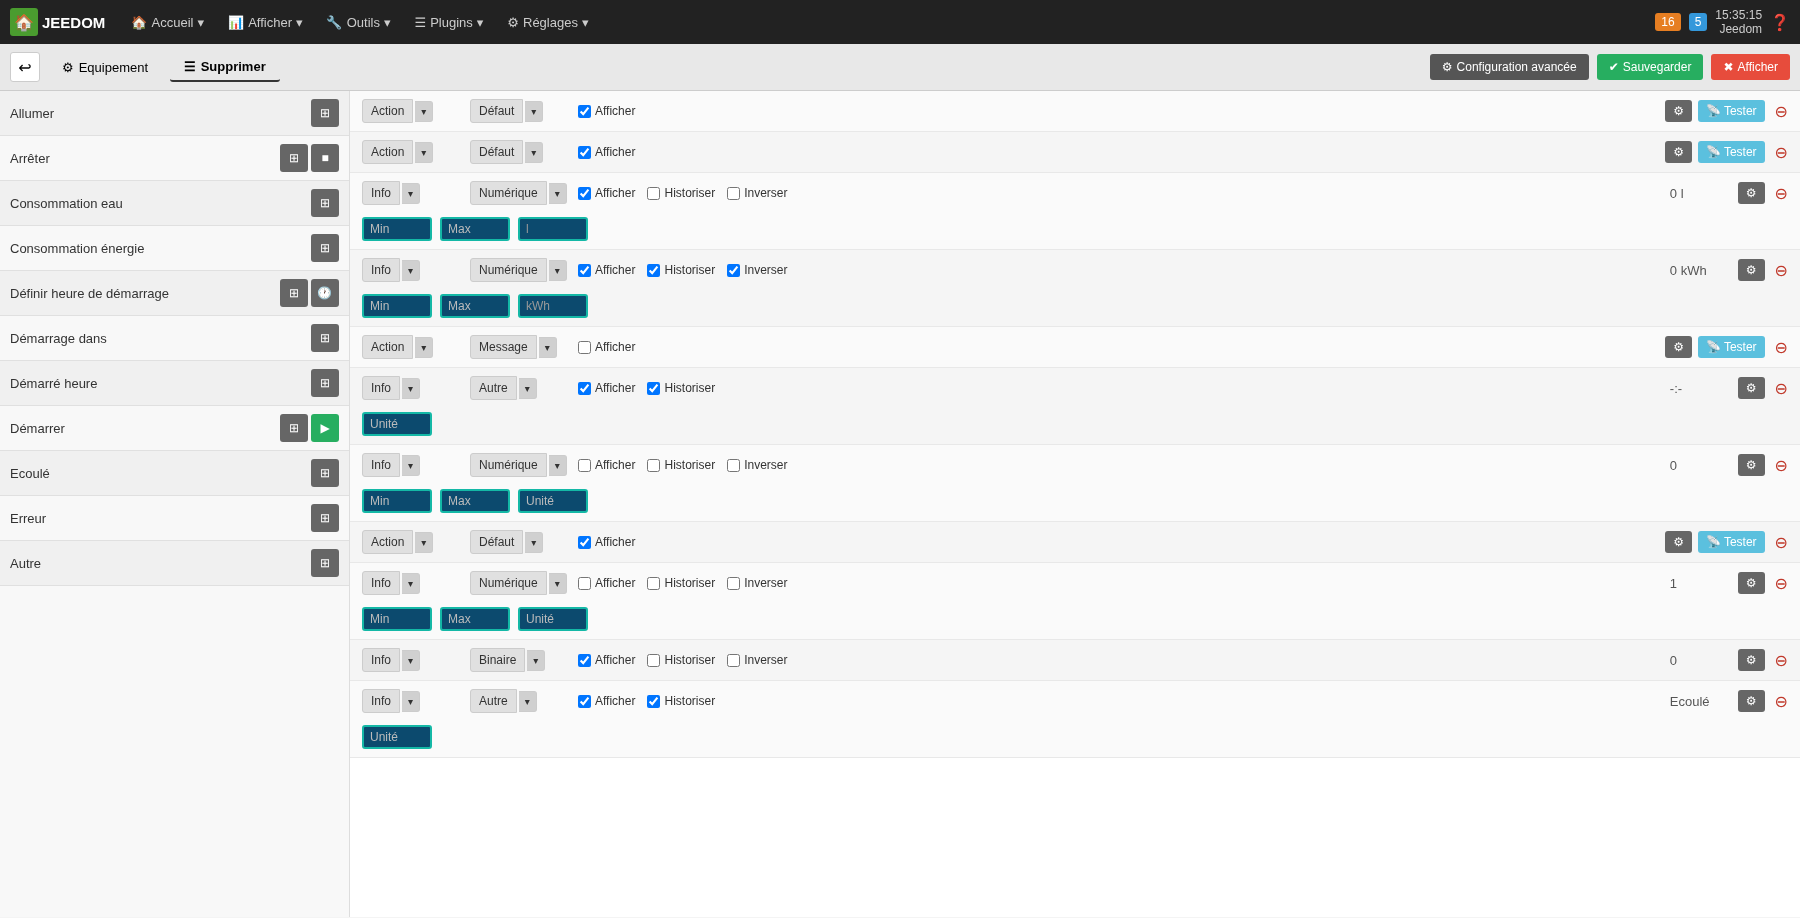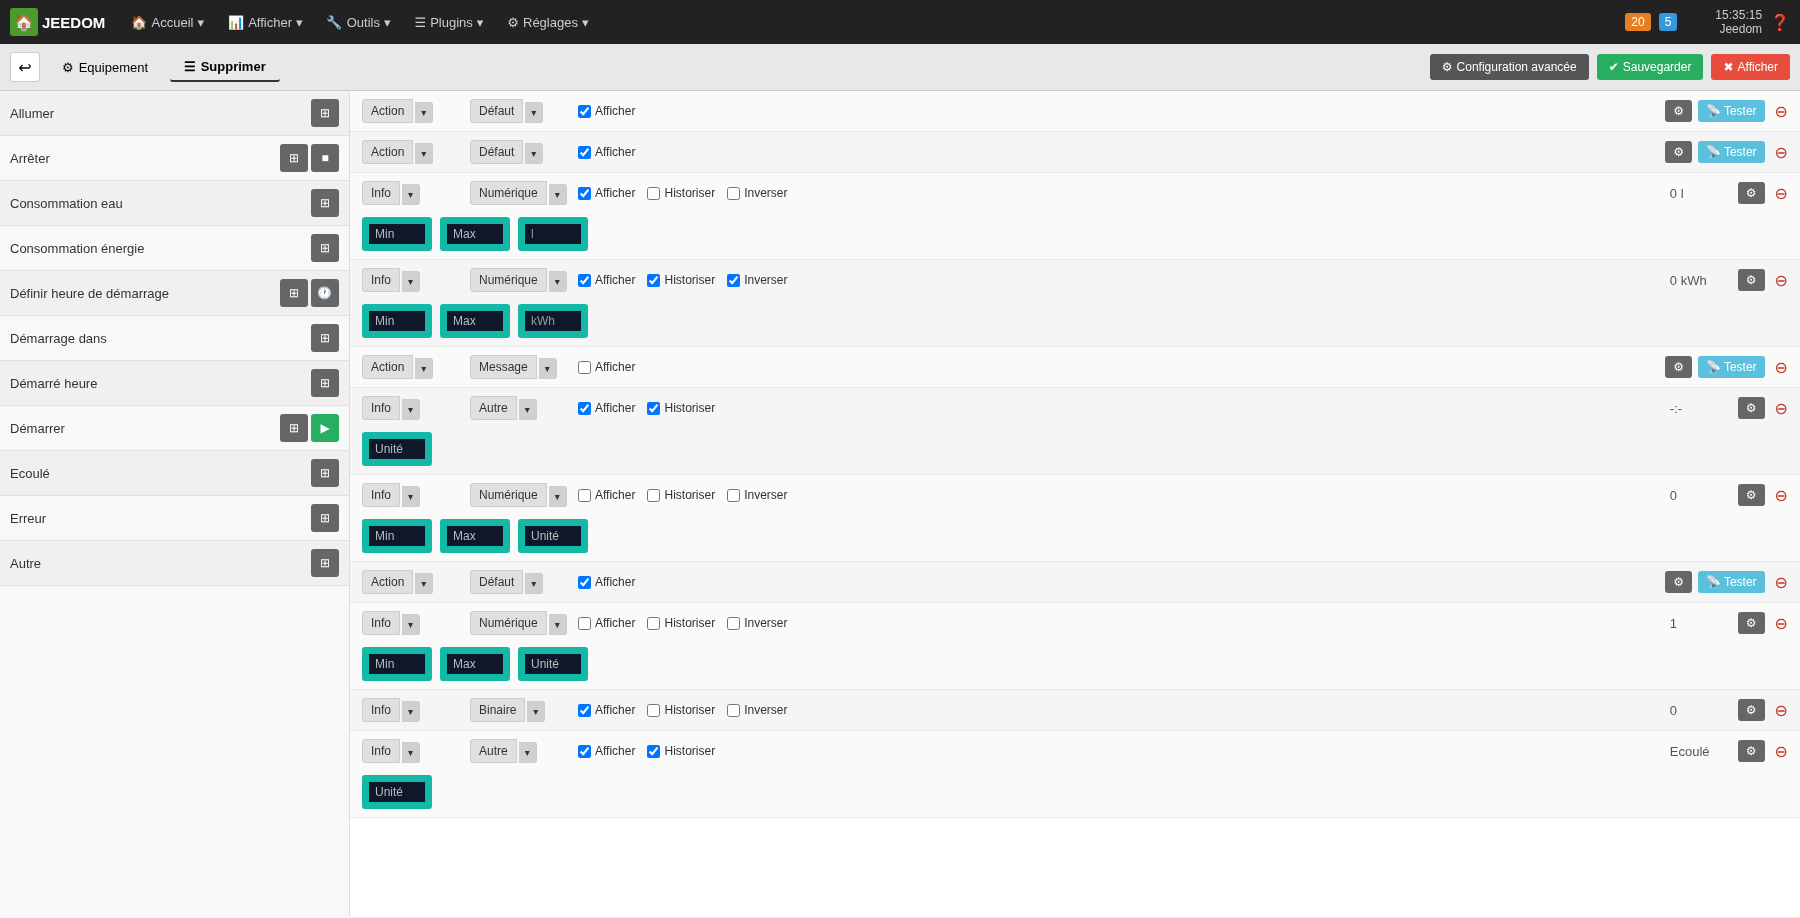--- a/index.html
+++ b/index.html
@@ -27,21 +27,21 @@
       color: #ccc; padding: 6px 10px; cursor: pointer; border-radius: 3px;
       display: flex; align-items: center; gap: 4px; font-size: 13px;
       white-space: nowrap;
     }
     .nav-spacer { flex: 1; }
     .nav-right {
       display: flex; align-items: center; gap: 8px;
     }
     .badge-orange { background: #e67e22; color: #fff; padding: 2px 6px; border-radius: 3px; font-size: 12px; }
     .badge-blue { background: #3498db; color: #fff; padding: 2px 6px; border-radius: 3px; font-size: 12px; }
-    .nav-time { color: #ccc; font-size: 12px; text-align: right; margin-left: 30px; }
+    .nav-time { color: #ccc; font-size: 12px; text-align: right; }
     .nav-help { color: #ccc; font-size: 16px; cursor: pointer; }
 
     
     .toolbar {
       background: #e8e8e8; border-bottom: 1px solid #ccc;
       display: flex; align-items: center; padding: 8px 10px; gap: 8px;
     }
     .toolbar-back {
       background: #fff; border: 1px solid #ccc; border-radius: 3px;
       width: 30px; height: 30px; display: flex; align-items: center; justify-content: center;
@@ -114,42 +114,42 @@
     .detail-row:nth-child(even) { background: #f5f5f5; }
 
     .detail-top {
       display: flex; align-items: center; padding: 8px 12px; gap: 8px;
     }
     .detail-bottom {
       display: flex; align-items: center; padding: 4px 12px 8px 12px; gap: 8px;
     }
 
     .type-select {
-      display: flex; align-items: flex-end; gap: 2px; min-width: 100px;
+      display: flex; align-items: center; gap: 2px; min-width: 100px;
     }
     .type-label {
       background: #e0e0e0; padding: 4px 8px; border-radius: 3px 0 0 3px;
       font-size: 12px; border: 1px solid #ccc;
     }
     .type-arrow {
       background: #d0d0d0; padding: 4px 6px; border-radius: 0 3px 3px 0;
       font-size: 10px; cursor: pointer; border: 1px solid #ccc; border-left: none;
     }
 
     .check-group {
       display: flex; align-items: flex-start; gap: 12px; flex: 1;
     }
     .check-item {
       display: flex; align-items: center; gap: 4px; font-size: 12px;
     }
     .check-item input[type="checkbox"] { width: 13px; height: 13px; }
 
     .text-input {
-      border: 7px solid #14b8a6; padding: 3px 6px; border-radius: 3px;
-      font-size: 12px; width: 70px; background: #0f172a; color: #999;
+      border: 2px solid #14b8a6; padding: 3px 6px; border-radius: 3px;
+      font-size: 12px; width: 70px; background: #0c4a6e; color: #999;
     }
     .text-input::placeholder { color: #bbb; }
 
     .value-display {
       margin-left: auto; font-size: 13px; color: #555; min-width: 60px; 
     }
 
     .gear-btn {
       background: #666; color: #fff; border: none; padding: 4px 8px;
       border-radius: 3px; cursor: pointer; font-size: 12px;
@@ -201,21 +201,21 @@
     <span>Plugins</span>
     <span>▾</span>
   </div>
   <div class="nav-item">
     <span>⚙</span>
     <span>Réglages</span>
     <span>▾</span>
   </div>
   <div class="nav-spacer"></div>
   <div class="nav-right">
-    <span class="badge-orange">20</span>
+    <span class="badge-orange">16</span>
     <span class="badge-blue">5</span>
     <div class="nav-time">
       <div>15:35:15</div>
       <div>Jeedom</div>
     </div>
     <div class="nav-help">❓</div>
   </div>
 </nav>
 
 <div class="toolbar">

